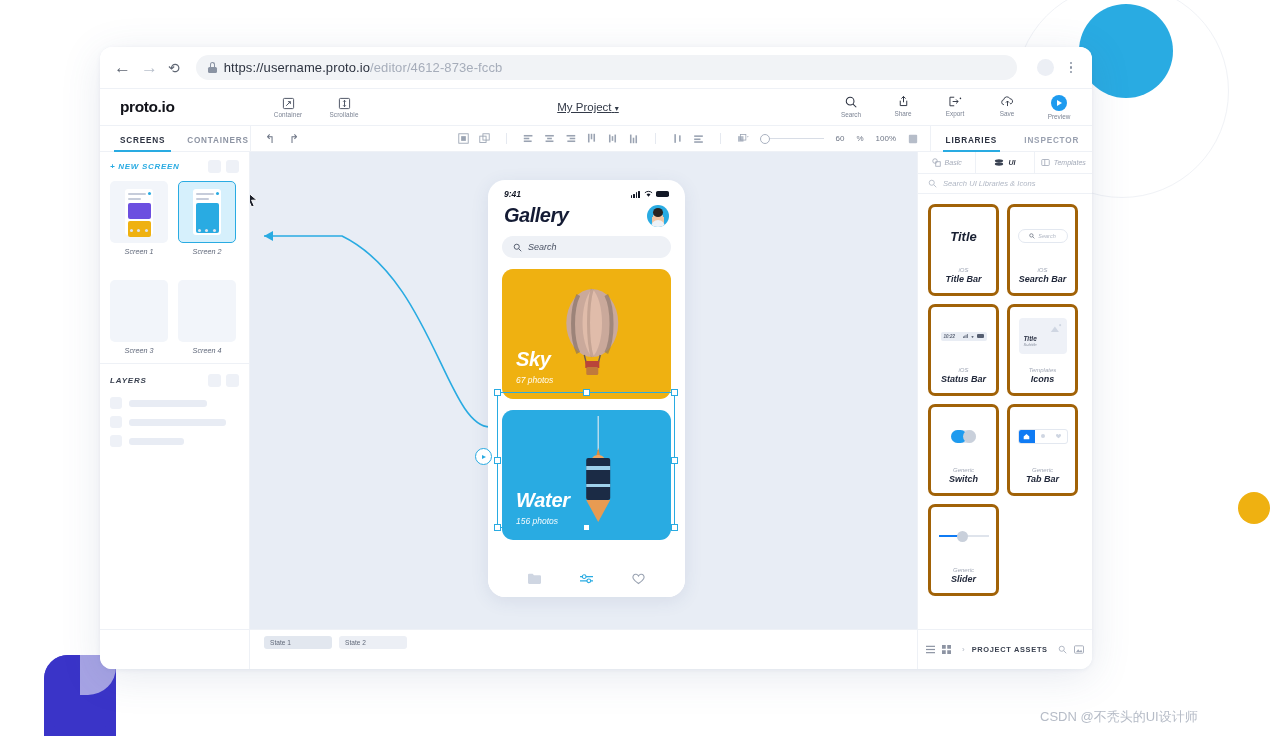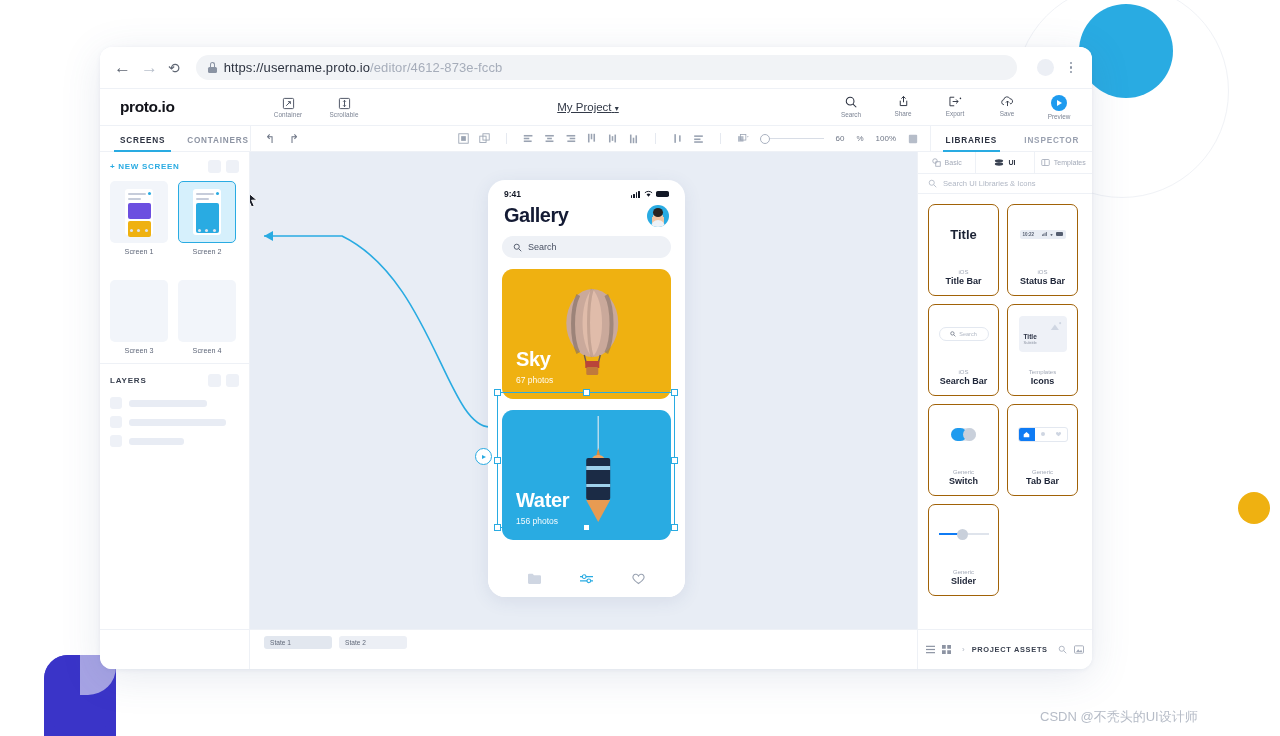--- a/index.html
+++ b/index.html
@@ -114,21 +114,21 @@
   .zoom-num { font-size:8px; color:#6e7686; }
   .tb-right { width:162px; display:flex; border-left:1px solid #eef1f6; }
   .panel-tab {
     flex:1; display:flex; align-items:flex-end; justify-content:center; position:relative;
     font-size:8.2px; font-weight:bold; letter-spacing:.8px; color:#9aa1b0; padding-bottom:6px;
   }
   .panel-tab.active { color:#2b3140; }
   .panel-tab.active::after{ content:''; position:absolute; left:12px; right:12px; bottom:-1px; height:2.4px; background:#29ABE2;}
 
   
-  .app-body { display:flex; height:477px; }
+  .app-body { display:flex; height:477px;font-style:italic; }
 
   
   .left-panel { width:150px; background:#fff; border-right:1px solid #eef1f6; display:flex; flex-direction:column;}
   .new-screen-row { display:flex; align-items:center; padding:8px 10px 6px 10px; }
   .new-screen { font-size:8px; font-weight:bold; letter-spacing:.7px; color:#29ABE2; }
   .sq-btns { margin-left:auto; display:flex; gap:5px; }
   .sq { width:13px; height:13px; border-radius:3px; background:#eef1f7; }
   .screens-grid { display:flex; flex-wrap:wrap; gap:24px 10px; padding:2px 10px 8px 10px; }
   .screen-cell { width:58px; }
   .screen-thumb {
@@ -223,21 +223,21 @@
   
   .right-panel{ width:175px; background:#fff; border-left:1px solid #eef1f6; display:flex; flex-direction:column;}
   .lib-tabs{ display:flex; height:22px; border-bottom:1px solid #eef1f6;}
   .lib-tab{ flex:1; display:flex; align-items:center; justify-content:center; gap:4px; font-size:7px; color:#a3aab8; border-right:1px solid #eef1f6;}
   .lib-tab:last-child{ border-right:none;}
   .lib-tab.active{ color:#2b3140; font-weight:bold;}
   .lib-search{ height:20px; display:flex; align-items:center; gap:6px; padding:0 10px; border-bottom:1px solid #eef1f6;}
   .lib-search span{ font-size:7.6px; color:#b0b7c4;}
   .lib-grid{ display:flex; flex-wrap:wrap; gap:8px; padding:10px; }
   .lib-card{
-    width:71px; height:92px; border:1px solid #a16207; border-radius:7px; background:#fff;
+    width:71px; height:92px; border:3px solid #a16207; border-radius:7px; background:#fff;
     display:flex; flex-direction:column; align-items:center; justify-content:flex-end; padding-bottom:9px; position:relative;
   }
   .lib-preview{ position:absolute; left:0; right:0; top:0; height:58px; display:flex; align-items:center; justify-content:center;}
   .lib-cat{ font-size:6px; color:#a3aab8; margin-bottom:1px;}
   .lib-name{ font-size:9px; font-weight:bold; color:#21283a;}
   .p-title{ font-size:13px; font-weight:bold; color:#1b2234;}
   .p-statusbar{ width:46px; height:9px; background:#e9edf4; border-radius:2px; display:flex; align-items:center; justify-content:space-between; padding:0 3px;}
   .p-statusbar .tt{ font-size:4.5px; color:#555e70; font-weight:bold;}
   .p-searchbar{ width:50px;height:14px;border:1px solid #e3e8f0;border-radius:7px;display:flex;align-items:center;gap:3px;justify-content:center;}
   .p-searchbar span{ font-size:5.5px;color:#b0b7c4;}
@@ -664,52 +664,52 @@
           <div class="lib-card">
             <div class="lib-preview">
                 <span class="p-title">Title</span>
               </div>
             <span class="lib-cat">iOS</span>
             <span class="lib-name">Title Bar</span>
           </div>
 
           <div class="lib-card">
             <div class="lib-preview">
+              <span class="p-searchbar">
+                <svg width="6" height="6" viewBox="0 0 10 10">
+                    <circle cx="4" cy="4" r="2.8" fill="none" stroke="#555e70" stroke-width="1.1"></circle>
+                    <path d="M6.2 6.2 L9 9" stroke="#555e70" stroke-width="1.1"></path>
+                  </svg>
+                <span>Search</span>
+              </span>
+            </div>
+            <span class="lib-cat">iOS</span>
+            <span class="lib-name">Search Bar</span>
+          </div>
+
+          <div class="lib-card">
+            <div class="lib-preview">
               <span class="p-statusbar">
                 <span class="tt">10:22</span>
                 <span style="display:flex;gap:1.6px;align-items:center;">
                   <svg width="5" height="4" viewBox="0 0 6 5">
                       <rect x="0" y="3" width="1" height="2" fill="#555e70"></rect>
                       <rect x="1.6" y="2" width="1" height="3" fill="#555e70"></rect>
                       <rect x="3.2" y="1" width="1" height="4" fill="#555e70"></rect>
                       <rect x="4.8" y="0" width="1" height="5" fill="#555e70"></rect>
                     </svg>
                   <svg width="5" height="4" viewBox="0 0 6 5">
                       <path d="M3 5 L1.4 3 a2.6 2.6 0 0 1 3.2 0 Z" fill="#555e70"></path>
                     </svg>
                   <span style="width:7px;height:3.4px;background:#555e70;border-radius:1px;"></span>
                 </span>
               </span>
             </div>
             <span class="lib-cat">iOS</span>
             <span class="lib-name">Status Bar</span>
-          </div>
-
-          <div class="lib-card">
-            <div class="lib-preview">
-              <span class="p-searchbar">
-                <svg width="6" height="6" viewBox="0 0 10 10">
-                    <circle cx="4" cy="4" r="2.8" fill="none" stroke="#555e70" stroke-width="1.1"></circle>
-                    <path d="M6.2 6.2 L9 9" stroke="#555e70" stroke-width="1.1"></path>
-                  </svg>
-                <span>Search</span>
-              </span>
-            </div>
-            <span class="lib-cat">iOS</span>
-            <span class="lib-name">Search Bar</span>
           </div>
 
           <div class="lib-card">
             <div class="lib-preview">
               <span class="p-card">
                 <svg width="13" height="10" viewBox="0 0 16 12" style="position:absolute;right:4px;top:5px;">
                     <circle cx="12.5" cy="2.5" r="1.3" fill="#cfd6e2"></circle>
                     <path d="M1 11 L6 4 L11 11 Z" fill="#cfd6e2"></path>
                   </svg>
                 <span class="ct">Title</span>

